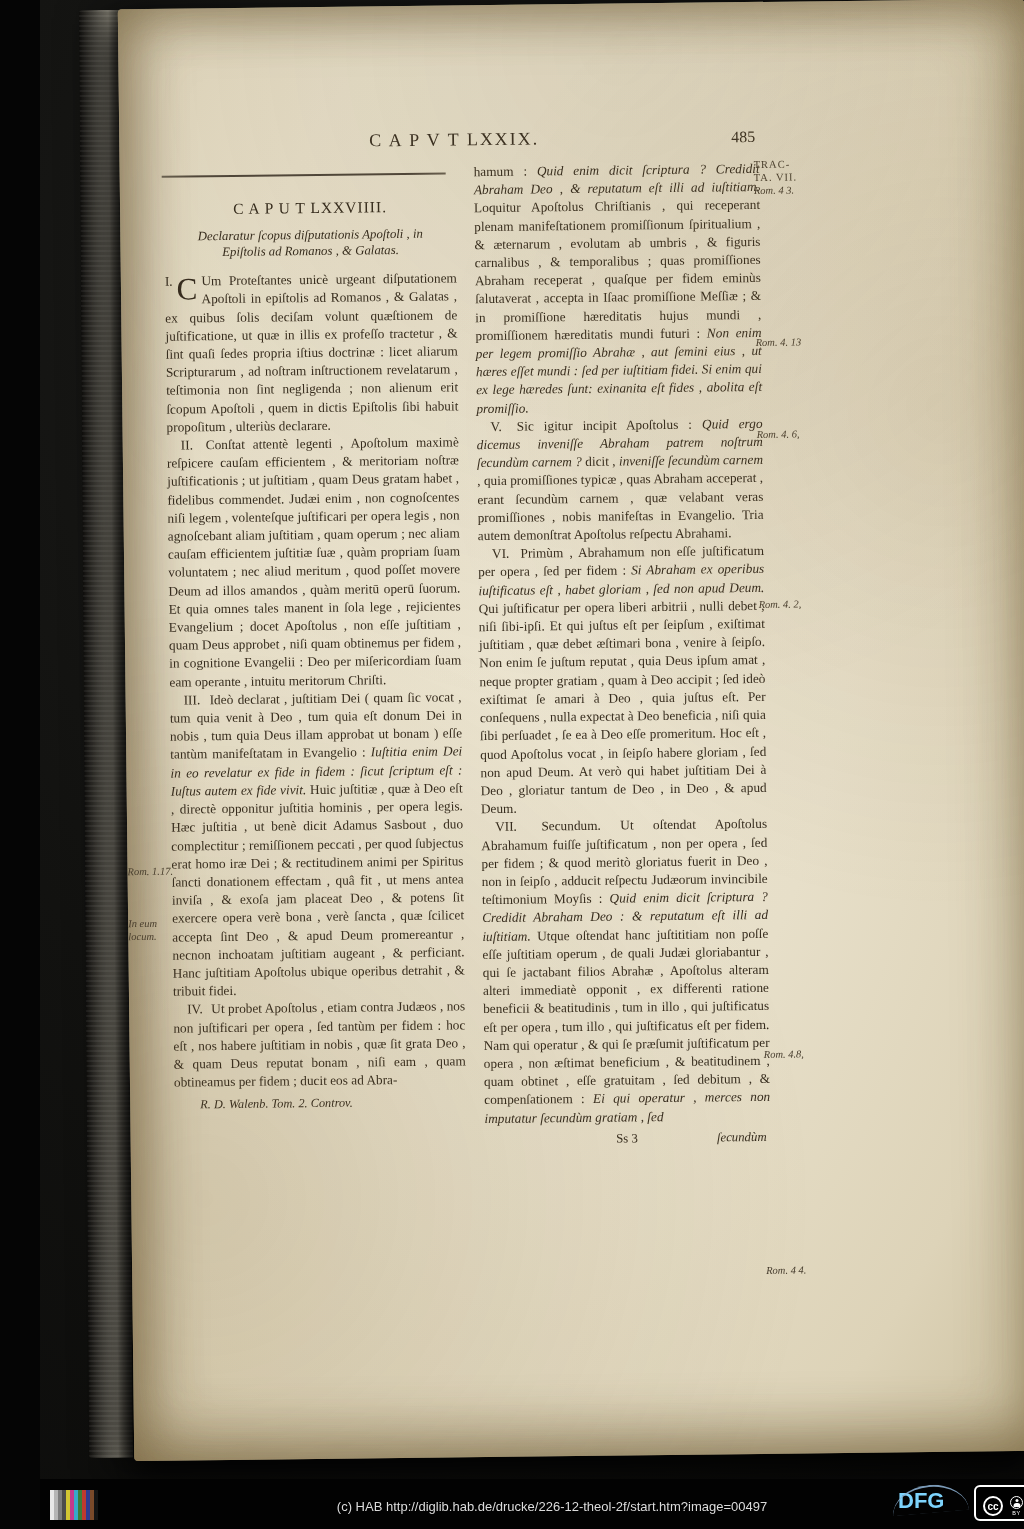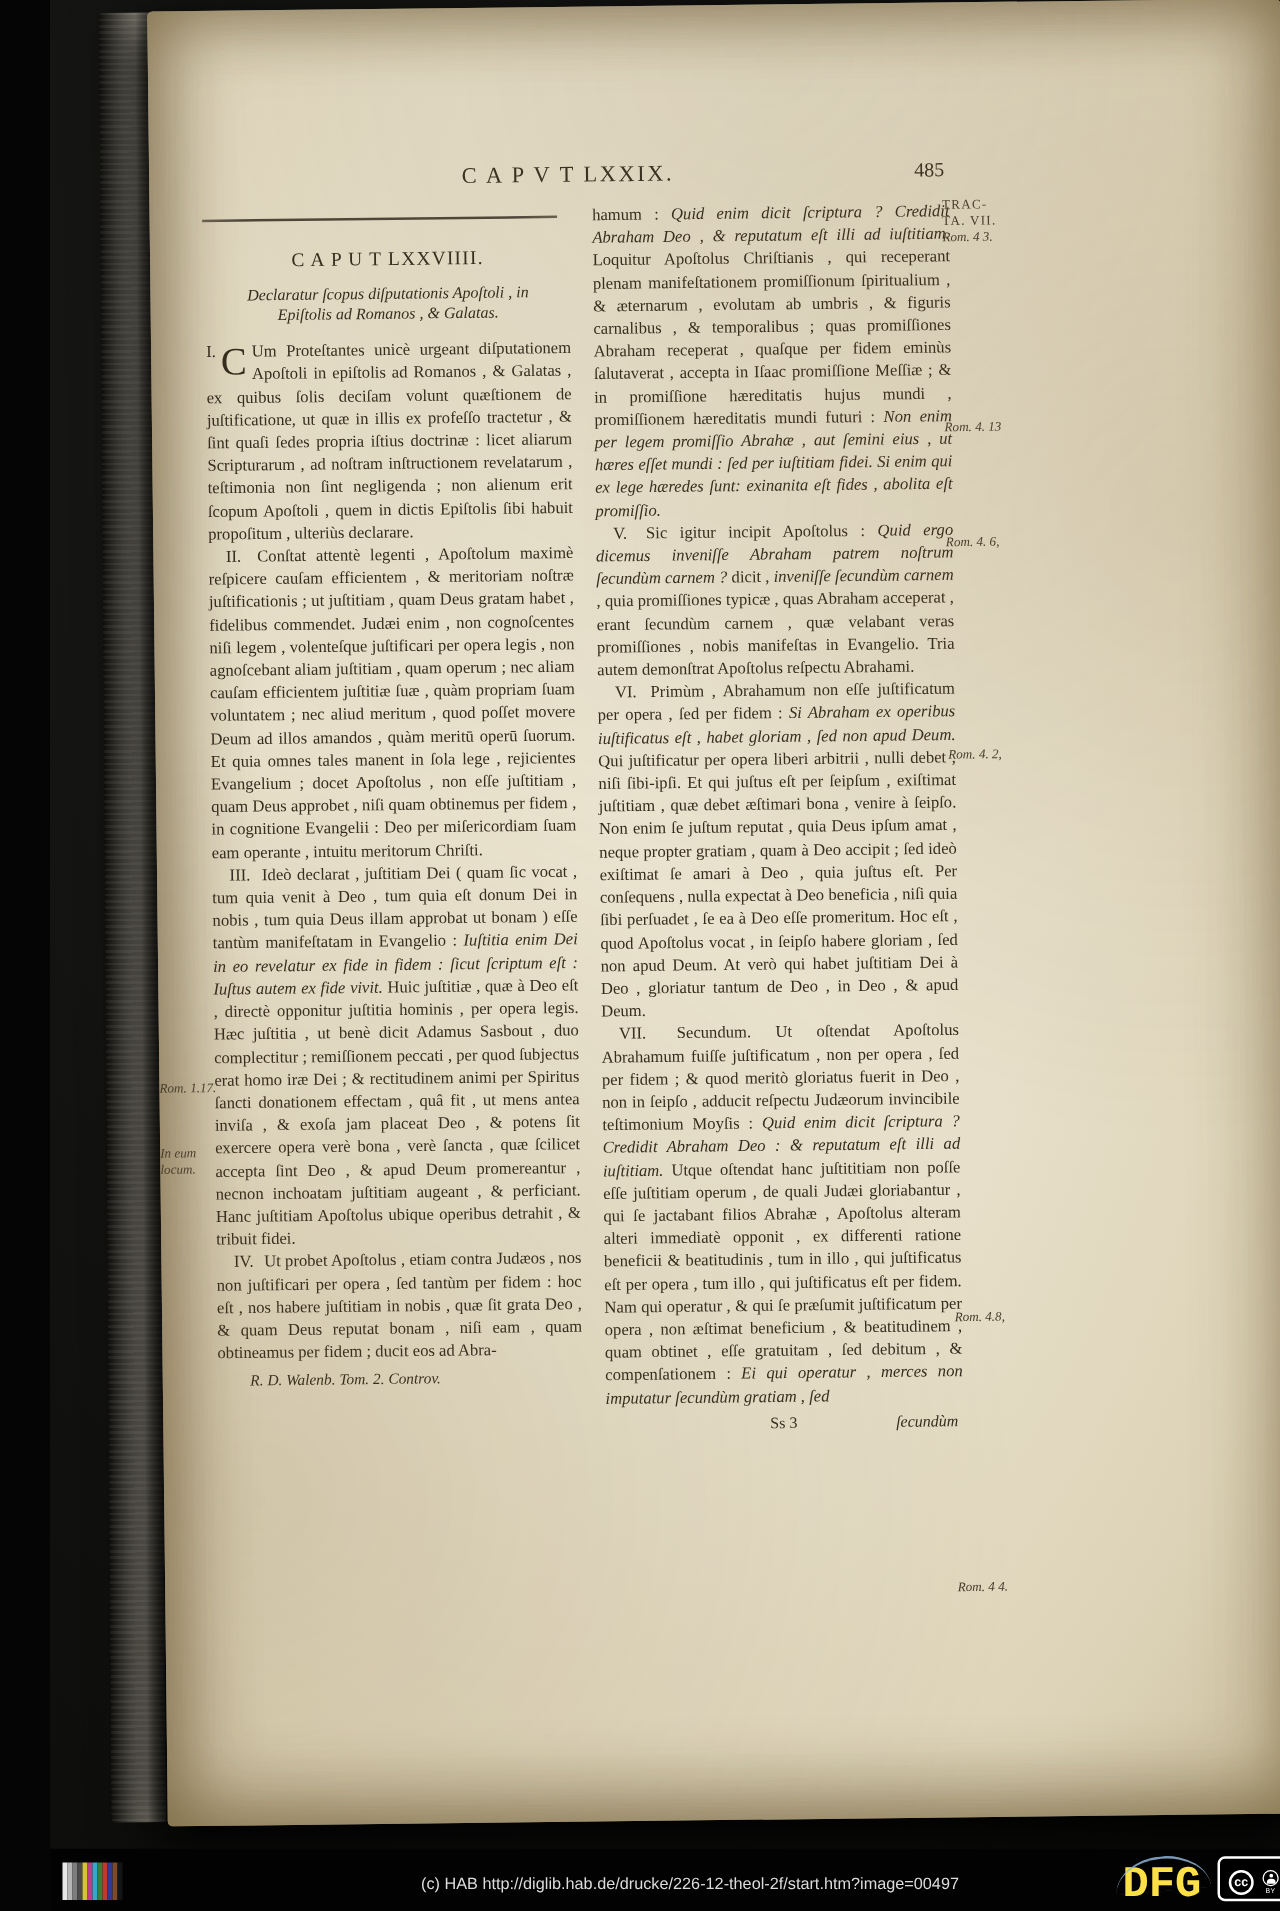--- a/index.html
+++ b/index.html
@@ -75,21 +75,21 @@
   .catchword { margin-left:auto; padding-right:4px; }
   
   .footer-bar { position:absolute; left:0; bottom:0; width:1024px; height:50px; background:#020202; z-index:10; }
   .colorbar { position:absolute; left:10px; bottom:9px; height:30px; display:flex; }
   .colorbar .strip { width:4px; height:100%; }
   .copyright {
     position:absolute; left:50%; transform:translateX(-50%); bottom:15px;
     font-family:"Liberation Sans",sans-serif; font-size:13px; color:#dcdcdc; white-space:nowrap;
   }
   .dfg { position:absolute; right:100px; bottom:9px; width:66px; height:32px; }
-  .dfg-text { font-family:Liberation Mono, monospace; font-weight:bold; font-size:35px; color:#fde047; }
+  .dfg-text { font-family:Liberation Sans, sans-serif; font-weight:bold; font-size:22px; color:#7dd3fc; }
   .dfg-swoosh {
     position:absolute; left:-6px; top:-3px; width:76px; height:26px;
     border-top:2px solid #8fb4d6; border-radius:50% 50% 0 0 / 100% 100% 0 0;
     transform:rotate(-5deg); opacity:0.85;
   }
   .cc-badge {
     position:absolute; right:12px; bottom:8px; height:26px;
     display:flex; align-items:flex-end; gap:7px;
     border:2px solid #ffffff; border-radius:6px; padding:3px 7px; background:#000;
   }

